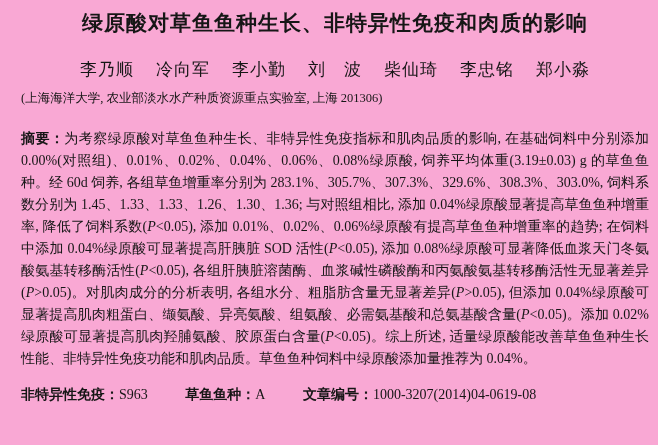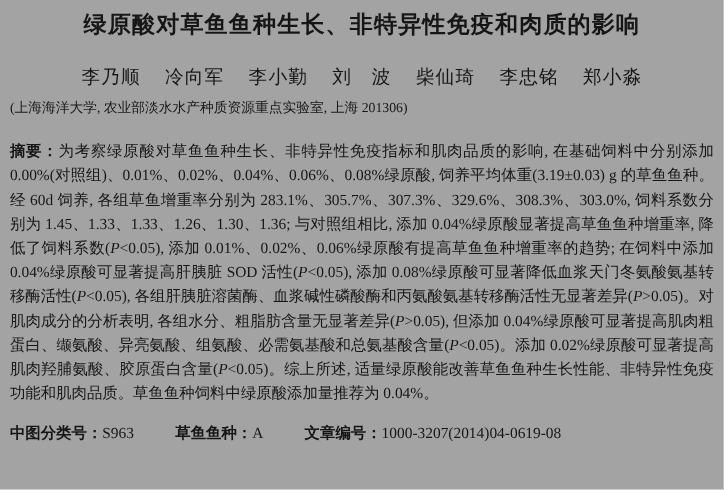--- a/index.html
+++ b/index.html
@@ -5,24 +5,24 @@
   html, body {
     margin: 0;
     padding: 0;
     background: #f4f4f2;
   }
   .page {
     position: relative;
     width: 658px;
     height: 445px;
     margin: 0 auto;
-    background: #a3a3a3;
+    background: #f9a8d4;
     color: #161616;
     box-sizing: border-box;
-    padding: 6px 9px 0 9px;
+    padding: 6px 9px 0 21px;
     overflow: hidden;
     font-family: "Liberation Serif", "DejaVu Serif", serif;
   }
   .title {
     margin-top: 2px;
     text-align: center;
     font-family: "Liberation Sans", "DejaVu Sans", sans-serif;
     font-weight: 700;
     font-size: 21px;
     letter-spacing: 1px;
@@ -76,18 +76,18 @@
   <h1 class="title">绿原酸对草鱼鱼种生长、非特异性免疫和肉质的影响</h1>
 
   <div class="authors"><span class="author">李乃顺</span><span class="author">冷向军</span><span class="author">李小勤</span><span class="author">刘　波</span><span class="author">柴仙琦</span><span class="author">李忠铭</span><span class="author">郑小淼</span></div>
 
   <div class="affiliation">(上海海洋大学, 农业部淡水水产种质资源重点实验室, 上海  201306)</div>
 
   <p class="abstract"><span class="label-bold">摘要：</span><span>为考察绿原酸对草鱼鱼种生长、非特异性免疫指标和肌肉品质的影响, 在基础饲料中分别添加 0.00%(对照组)、0.01%、0.02%、0.04%、0.06%、0.08%绿原酸, 饲养平均体重(3.19±0.03) g 的草鱼鱼种。经 60d 饲养, 各组草鱼增重率分别为 283.1%、305.7%、307.3%、329.6%、308.3%、303.0%, 饲料系数分别为 1.45、1.33、1.33、1.26、1.30、1.36; 与对照组相比, 添加 0.04%绿原酸显著提高草鱼鱼种增重率, 降低了饲料系数(<i>P</i>&lt;0.05), 添加 0.01%、0.02%、0.06%绿原酸有提高草鱼鱼种增重率的趋势; 在饲料中添加 0.04%绿原酸可显著提高肝胰脏 SOD 活性(<i>P</i>&lt;0.05), 添加 0.08%绿原酸可显著降低血浆天门冬氨酸氨基转移酶活性(<i>P</i>&lt;0.05), 各组肝胰脏溶菌酶、血浆碱性磷酸酶和丙氨酸氨基转移酶活性无显著差异(<i>P</i>&gt;0.05)。对肌肉成分的分析表明, 各组水分、粗脂肪含量无显著差异(<i>P</i>&gt;0.05), 但添加 0.04%绿原酸可显著提高肌肉粗蛋白、缬氨酸、异亮氨酸、组氨酸、必需氨基酸和总氨基酸含量(<i>P</i>&lt;0.05)。添加 0.02%绿原酸可显著提高肌肉羟脯氨酸、胶原蛋白含量(<i>P</i>&lt;0.05)。综上所述, 适量绿原酸能改善草鱼鱼种生长性能、非特异性免疫功能和肌肉品质。草鱼鱼种饲料中绿原酸添加量推荐为 0.04%。</span></p>
 
 
   <div class="meta-line">
-    <span class="meta-item"><span class="label-bold">中图分类号：</span><span>S963</span></span>
+    <span class="meta-item"><span class="label-bold">非特异性免疫：</span><span>S963</span></span>
     <span class="meta-item"><span class="label-bold">草鱼鱼种：</span><span>A</span></span>
     <span class="meta-item"><span class="label-bold">文章编号：</span><span>1000-3207(2014)04-0619-08</span></span>
   </div>
 
 </div>
 
 </body></html>

